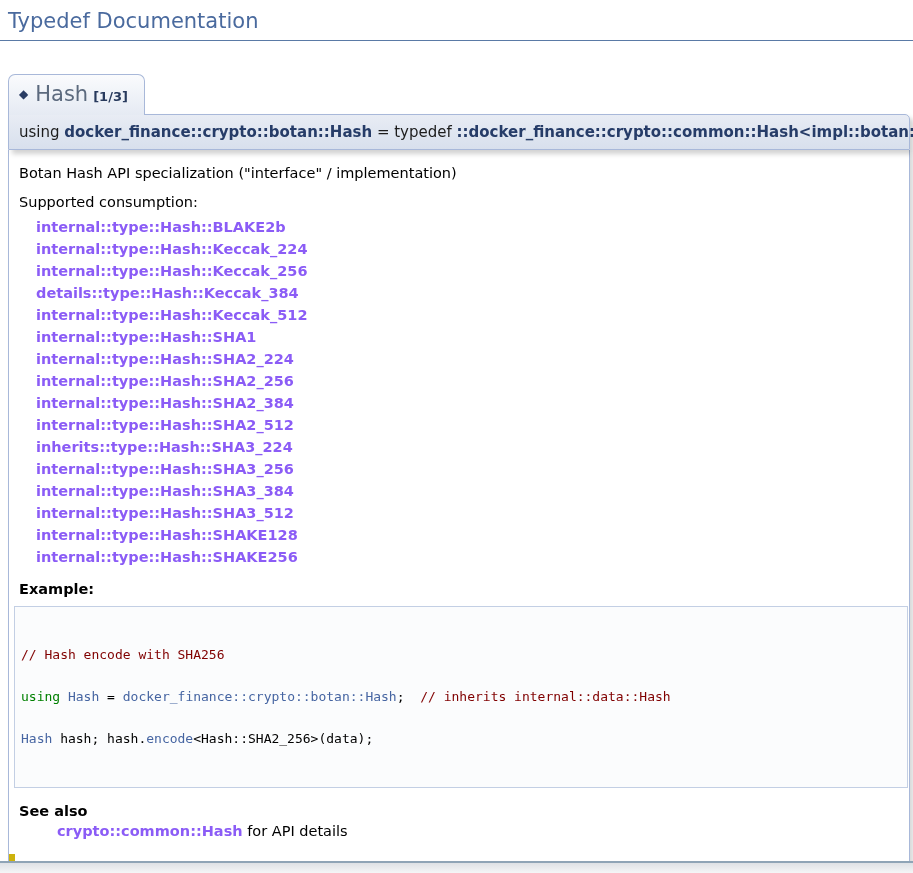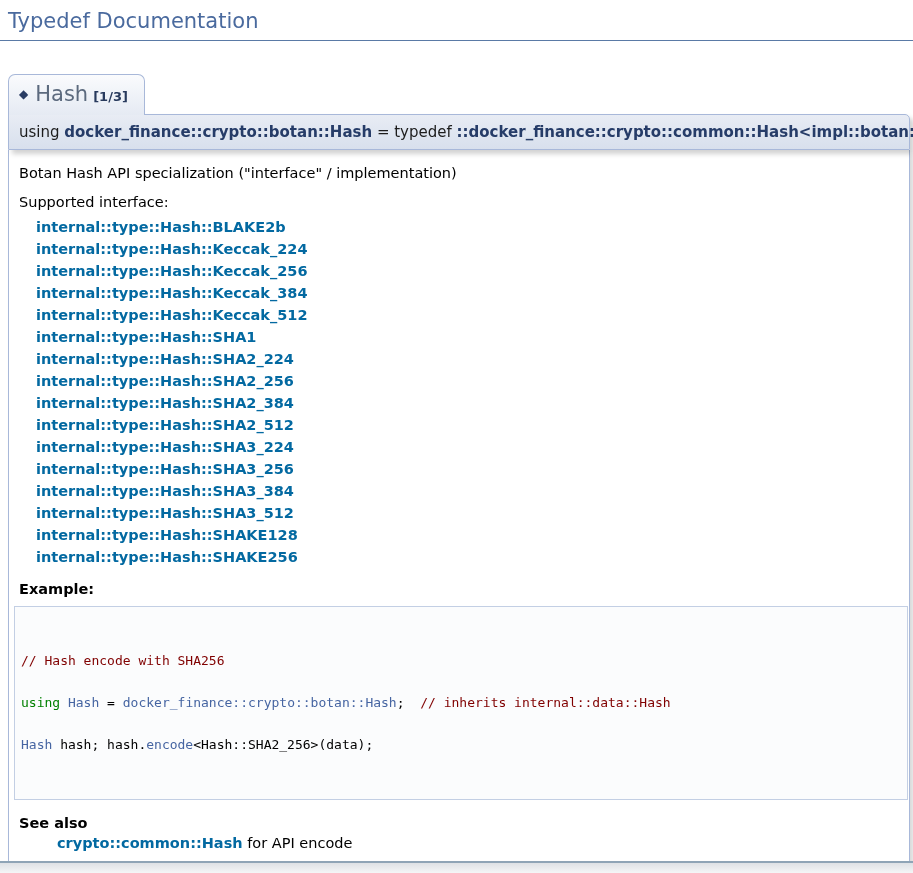--- a/index.html
+++ b/index.html
@@ -71,28 +71,28 @@
     border-radius: 0 0 9px 9px;
     background: #ffffff;
     padding: 2px 10px 12px 10px;
     box-shadow: 4px 4px 5px rgba(0,0,0,0.15);
     font-size: 14.5px;
   }
   .memdoc p { margin: 13px 0; }
   .bold { font-weight: bold; }
 
   .algo { margin-left: 17px; line-height: 22px; }
-  a.el { color: #0369a1; font-weight: bold; text-decoration: none; cursor: pointer; }
+  a.el { color: #8b5cf6; font-weight: bold; text-decoration: none; cursor: pointer; }
 
   
   .fragment {
     margin: 8px -9px 12px -5px;
     border: 1px solid #C3CFE4;
     background: #FBFCFD;
-    padding: 19px 6px;
+    padding: 13px 6px;
     font-family: "DejaVu Sans Mono", "Liberation Mono", monospace;
     font-size: 13px;
     line-height: 14px;
     white-space: pre;
     color: #000;
     overflow: hidden;
   }
   .code-comment { color: #800000; }
   .code-kw { color: #008000; }
   a.code { color: #4665A2; text-decoration: none; cursor: pointer; }
@@ -136,50 +136,50 @@
     <b>docker_finance::crypto::botan::Hash</b>
     <span>= typedef</span>
     <b>::docker_finance::crypto::common::Hash&lt;impl::botan::Hash&gt;</b>
   </div>
 
   <div class="memdoc">
 
     <p>Botan Hash API specialization ("interface" / implementation)</p>
 
     <div>
-      <p style="margin-bottom:6px;">Supported interface:</p>
+      <p style="margin-bottom:6px;">Supported consumption:</p>
       <div class="algo"><a class="el">internal::type::Hash::BLAKE2b</a></div>
       <div class="algo"><a class="el">internal::type::Hash::Keccak_224</a></div>
       <div class="algo"><a class="el">internal::type::Hash::Keccak_256</a></div>
-      <div class="algo"><a class="el">internal::type::Hash::Keccak_384</a></div>
+      <div class="algo"><a class="el">details::type::Hash::Keccak_384</a></div>
       <div class="algo"><a class="el">internal::type::Hash::Keccak_512</a></div>
       <div class="algo"><a class="el">internal::type::Hash::SHA1</a></div>
       <div class="algo"><a class="el">internal::type::Hash::SHA2_224</a></div>
       <div class="algo"><a class="el">internal::type::Hash::SHA2_256</a></div>
       <div class="algo"><a class="el">internal::type::Hash::SHA2_384</a></div>
       <div class="algo"><a class="el">internal::type::Hash::SHA2_512</a></div>
-      <div class="algo"><a class="el">internal::type::Hash::SHA3_224</a></div>
+      <div class="algo"><a class="el">inherits::type::Hash::SHA3_224</a></div>
       <div class="algo"><a class="el">internal::type::Hash::SHA3_256</a></div>
       <div class="algo"><a class="el">internal::type::Hash::SHA3_384</a></div>
       <div class="algo"><a class="el">internal::type::Hash::SHA3_512</a></div>
       <div class="algo"><a class="el">internal::type::Hash::SHAKE128</a></div>
       <div class="algo"><a class="el">internal::type::Hash::SHAKE256</a></div>
     </div>
 
     <p class="bold" style="margin-bottom:9px;">Example:</p>
 
     <div class="fragment">
       <div class="line"><span class="code-comment">// Hash encode with SHA256</span></div>
       <div class="line"><span class="code-kw">using </span><a class="code">Hash</a><span> = </span><a class="code">docker_finance::crypto::botan::Hash</a><span>;  </span><span class="code-comment">// inherits internal::data::Hash</span></div>
       <div class="line"><a class="code">Hash</a><span> hash; hash.</span><a class="code">encode</a><span>&lt;Hash::SHA2_256&gt;(data);</span></div>
     </div>
 
     <dl class="see">
       <dt>See also</dt>
-      <dd><a class="el">crypto::common::Hash</a><span> for API encode</span></dd>
+      <dd><a class="el">crypto::common::Hash</a><span> for API details</span></dd>
     </dl>
 
     <dl class="note">
       <dd>For public consumption</dd>
     </dl>
 
   </div>
 </div>
 
 <div class="bottom-rule"></div>

